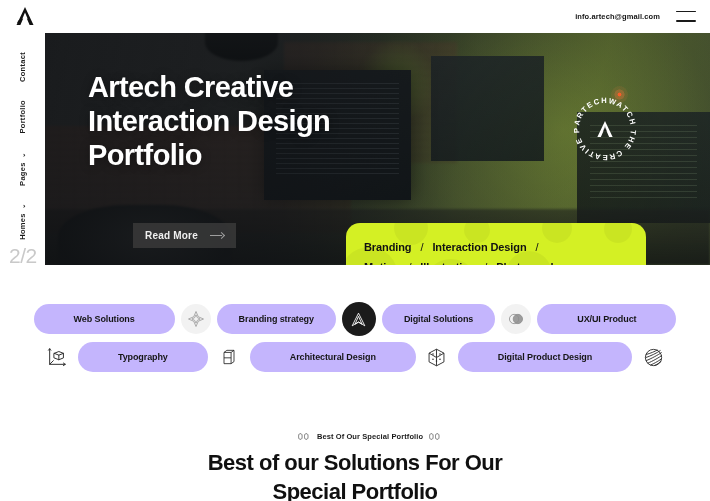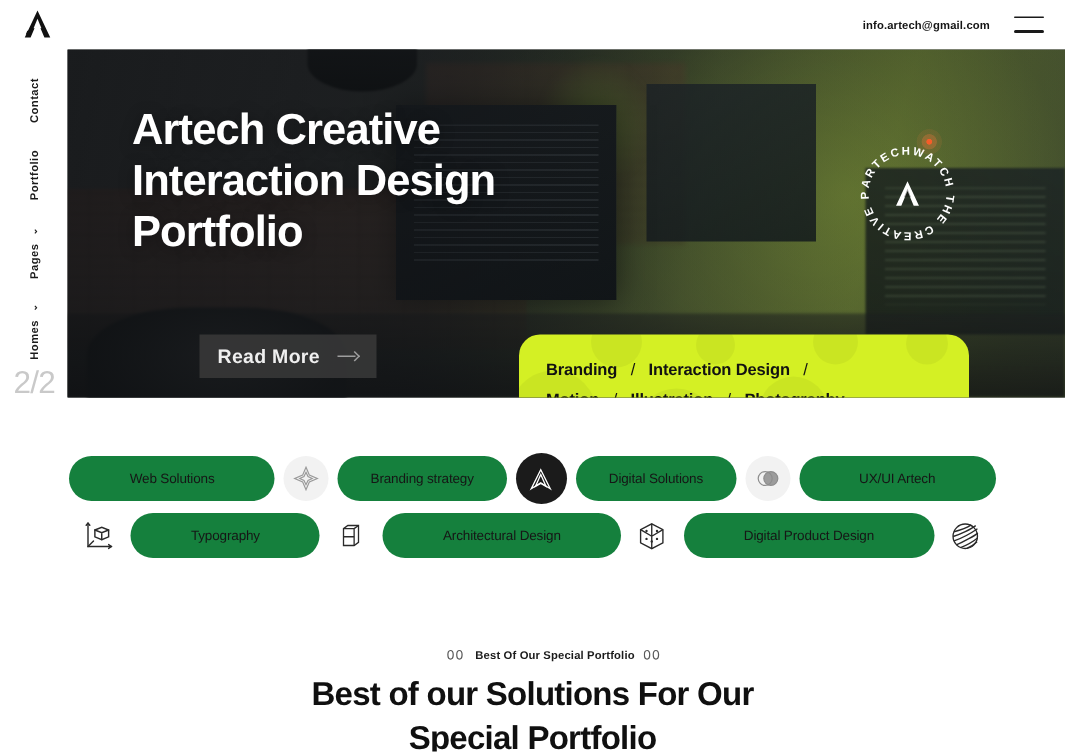--- a/index.html
+++ b/index.html
@@ -133,21 +133,21 @@
 
   .hero-title {
     position:absolute; left:43px; top:38px;
     font-size:29px; line-height:1.17; font-weight:bold;
     color:#ffffff; letter-spacing:-.6px; z-index:4;
     text-shadow:0 1px 10px rgba(0,0,0,.35);
   }
   .read-more {
     position:absolute; left:88px; top:190px; z-index:5;
     background:rgba(58,58,58,.82);
-    color:#efefef; font-size:13px; font-weight:bold;
+    color:#efefef; font-size:10px; font-weight:bold;
     padding:7px 12px; display:flex; align-items:center; gap:12px;
     cursor:pointer; letter-spacing:.2px;
   }
   .read-more .arw { width:14px; height:6px; position:relative; opacity:.65; }
   .read-more .arw::before{
     content:""; position:absolute; left:0; top:2.5px; width:12px; height:1px; background:#d8d8d8;
   }
   .read-more .arw::after{
     content:""; position:absolute; right:0; top:.5px; width:4px; height:4px;
     border-top:1px solid #d8d8d8; border-right:1px solid #d8d8d8; transform:rotate(45deg);
@@ -183,23 +183,23 @@
 
   
   .pills {
     position:absolute; left:0; top:300px; width:710px;
   }
   .pill-row {
     display:flex; align-items:center; justify-content:center; gap:6px;
     height:38px;
   }
   .pill {
-    background:#15803d; border-radius:19px; height:30px;
+    background:#c4b5fd; border-radius:19px; height:30px;
     display:flex; align-items:center; justify-content:center;
-    padding:0 22px; font-size:9px; font-weight:normal; color:#161616;
+    padding:0 22px; font-size:9px; font-weight:bold; color:#161616;
     white-space:nowrap; cursor:pointer; letter-spacing:-.1px;
   }
   .pill.wide-edge { padding:0 40px; }
   .ico {
     width:30px; height:30px; border-radius:50%;
     display:flex; align-items:center; justify-content:center;
     flex:0 0 auto;
   }
   .ico.soft { background:#f2f2f2; }
   .ico.dark { background:#1b1b1b; width:34px; height:34px; }
@@ -347,21 +347,21 @@
 
       <div class="pill">Digital Solutions</div>
 
       <div class="ico soft">
         <svg width="18" height="18" viewBox="0 0 24 24" fill="none" stroke="#8d8d8d" stroke-width="1.1">
           <circle cx="9.5" cy="12" r="6.2"></circle>
           <circle cx="14.5" cy="12" r="6.2" fill="#8d8d8d" fill-opacity=".85"></circle>
         </svg>
       </div>
 
-      <div class="pill wide-edge">UX/UI Artech</div>
+      <div class="pill wide-edge">UX/UI Product</div>
     </div>
 
     <div class="pill-row">
       <div class="ico">
         <svg width="22" height="22" viewBox="0 0 24 24" fill="none" stroke="#2a2a2a" stroke-width="1.05" stroke-linecap="round">
           <path d="M4 3 L4 20 L21 20"></path>
           <path d="M4 20 L8 16"></path>
           <path d="M19 18.6 L21 20 L19 21.4"></path>
           <path d="M2.7 4.6 L4 3 L5.3 4.6"></path>
           <path d="M9 8 L14 6 L19 8 L19 13 L14 15 L9 13 Z"></path>

